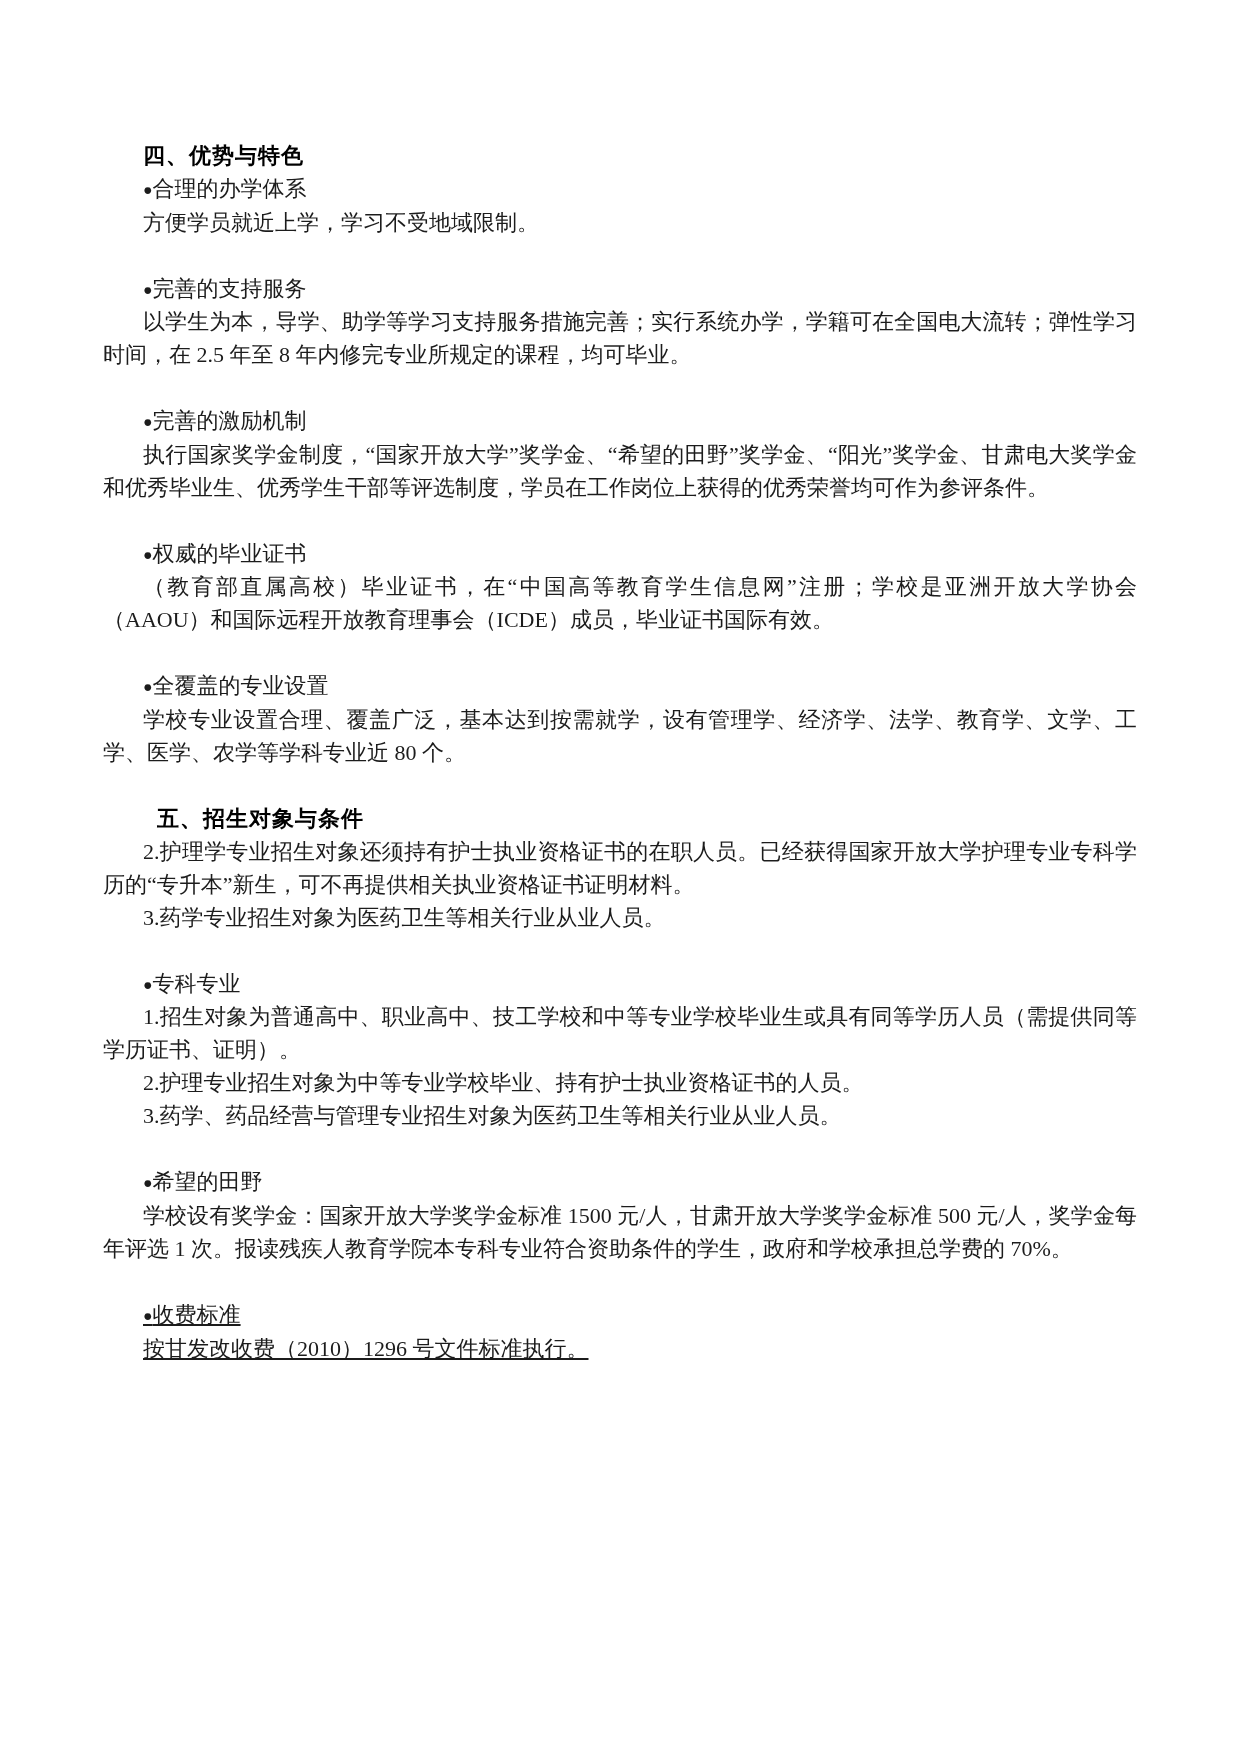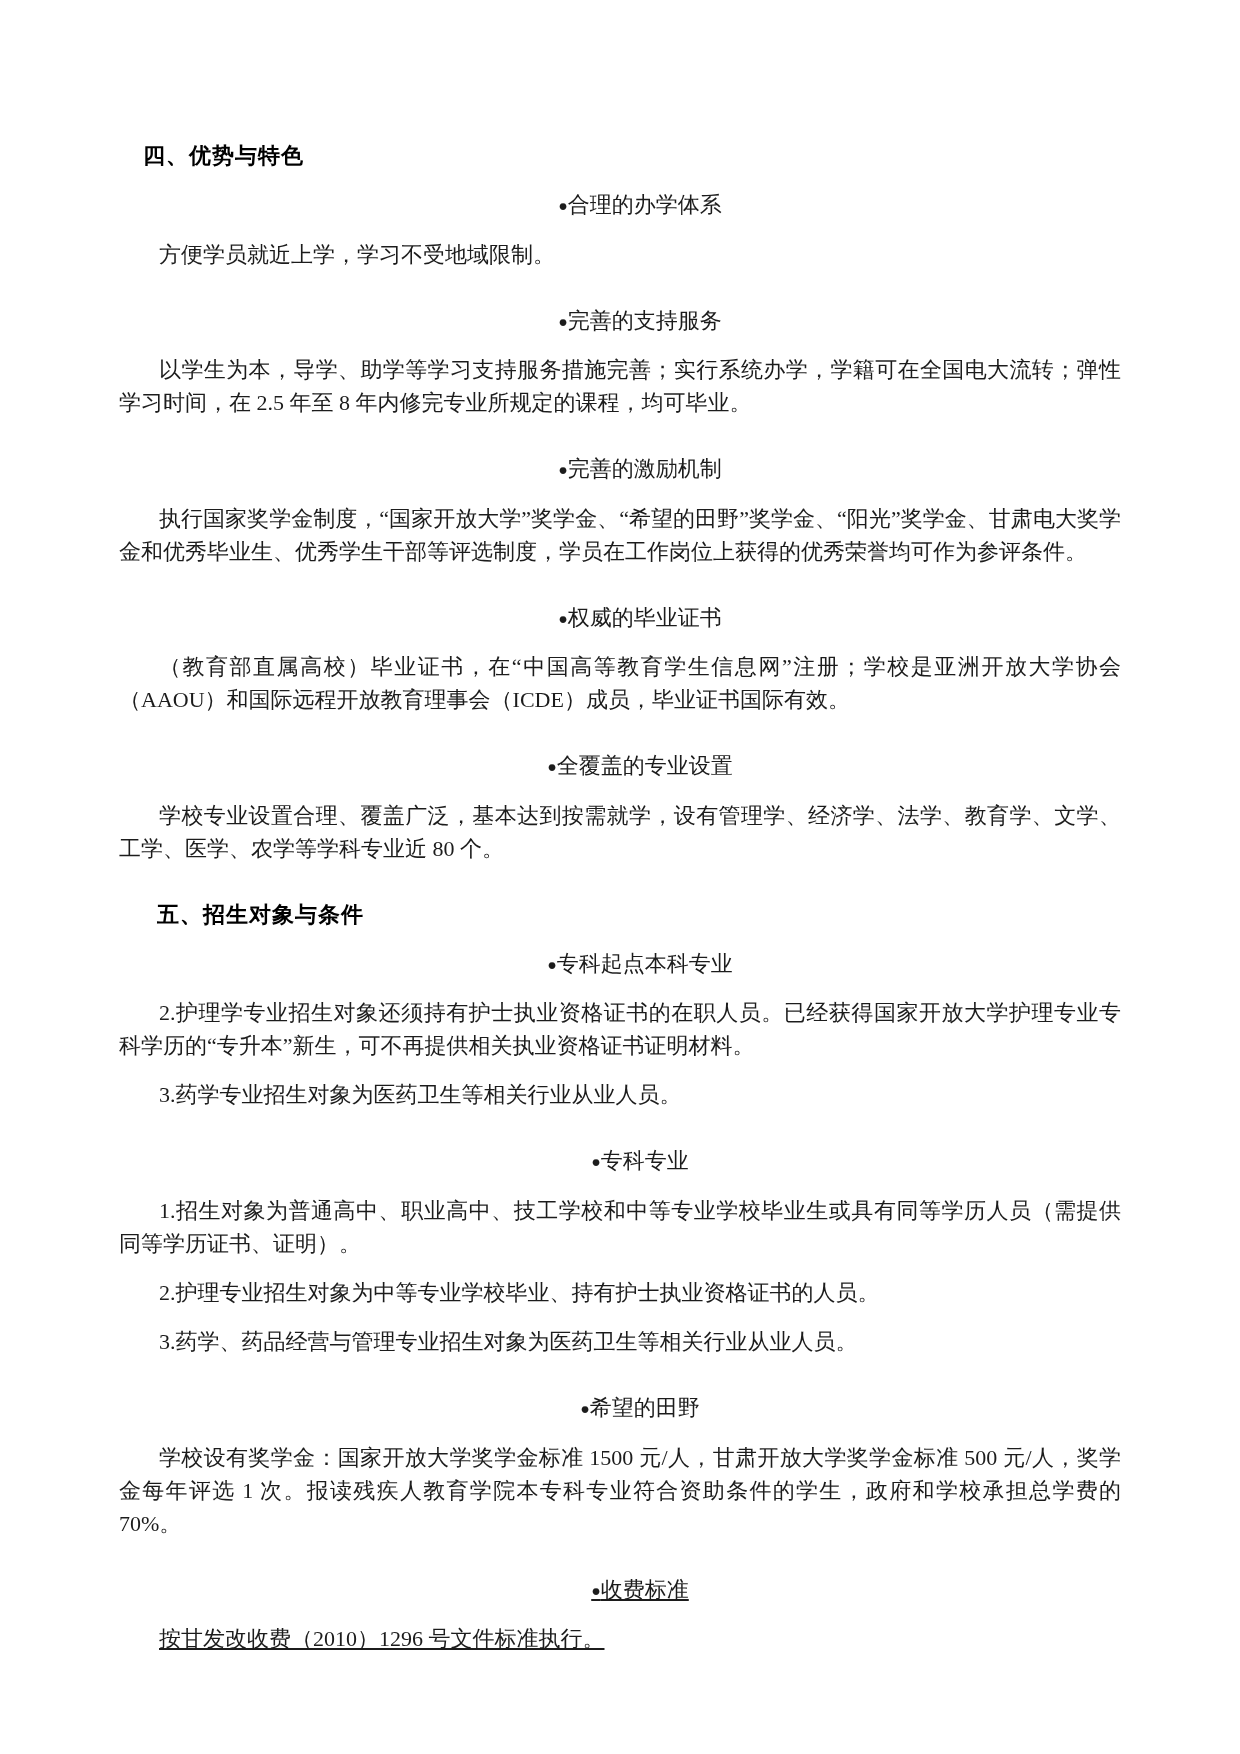--- a/index.html
+++ b/index.html
@@ -29,32 +29,31 @@
     line-height: 33px;
     text-indent: 40px;
     letter-spacing: 1px;
   }
   .heading--five { text-indent: 54px; }
 
   .item { margin: 0 0 33px 0; }
   .item--last { margin-bottom: 0; text-decoration: underline; }
 
   .bullet-line {
-    margin: 16px;
+    margin: 0;
     text-indent: 40px;
     white-space: nowrap;
-    text-align: center;
   }
   .bullet {
     font-size: 0.72em;
     vertical-align: 0.09em;
   }
 
   .para {
-    margin: 16px;
+    margin: 0;
     text-indent: 40px;
     text-align: justify;
   }
 </style>
 </head>
 <body>
 
 <div class="page">
   <div class="content">
 
@@ -82,21 +81,20 @@
     </div>
 
     <div class="item">
       <p class="bullet-line"><span class="bullet">●</span><span>全覆盖的专业设置</span></p>
       <p class="para">学校专业设置合理、覆盖广泛，基本达到按需就学，设有管理学、经济学、法学、教育学、文学、工学、医学、农学等学科专业近 80 个。</p>
     </div>
 
     <h2 class="heading heading--five">五、招生对象与条件</h2>
 
     <div class="item">
-      <p class="bullet-line"><span class="bullet">●</span><span>专科起点本科专业</span></p>
       <p class="para">2.护理学专业招生对象还须持有护士执业资格证书的在职人员。已经获得国家开放大学护理专业专科学历的“专升本”新生，可不再提供相关执业资格证书证明材料。</p>
       <p class="para">3.药学专业招生对象为医药卫生等相关行业从业人员。</p>
     </div>
 
     <div class="item">
       <p class="bullet-line"><span class="bullet">●</span><span>专科专业</span></p>
       <p class="para">1.招生对象为普通高中、职业高中、技工学校和中等专业学校毕业生或具有同等学历人员（需提供同等学历证书、证明）。</p>
       <p class="para">2.护理专业招生对象为中等专业学校毕业、持有护士执业资格证书的人员。</p>
       <p class="para">3.药学、药品经营与管理专业招生对象为医药卫生等相关行业从业人员。</p>
     </div>

